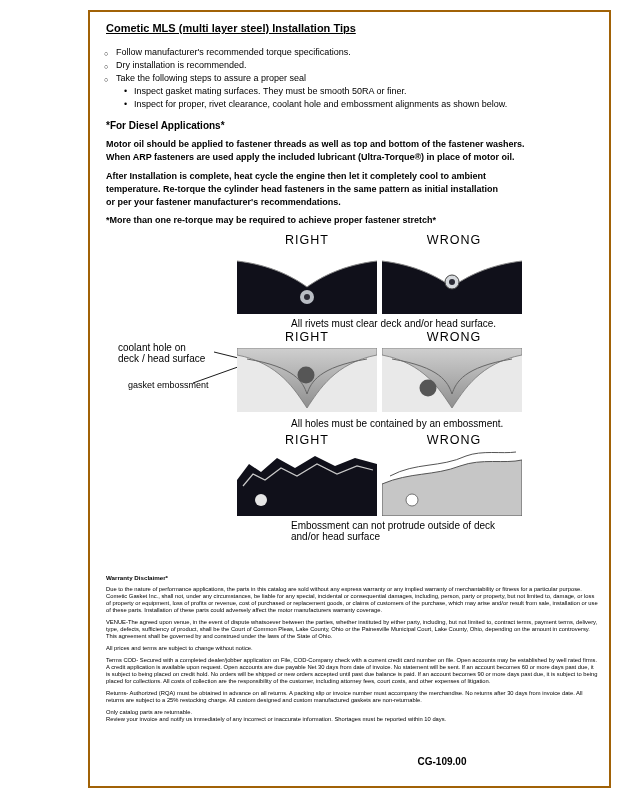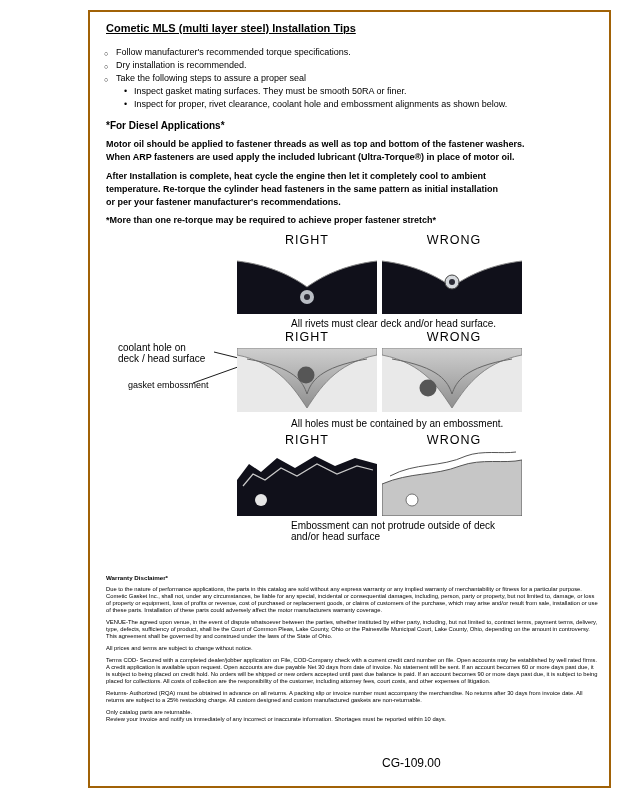--- a/index.html
+++ b/index.html
@@ -36,21 +36,21 @@
   .row3-headers { top:421px; } .row3-images { top:438px; } .row3-caption { top:508px; width:250px; }
   .coolant-label1 {
     position:absolute; left:28px; top:330px; width:96px;
     font-size:10px; line-height:11px; white-space:pre-line;
   }
   .coolant-label2 { position:absolute; left:22px; top:368px; font-size:9px; white-space:nowrap;padding-left:16px; }
   .arrows-overlay { position:absolute; left:0; top:326px; }
   .warranty { position:absolute; left:16px; top:562px; width:492px; font-size:5.8px; line-height:7px; }
   .warranty-heading { font-weight:bold; font-size:6.2px; margin:0 0 5px 0; }
   .wpara { margin:0 0 5px 0; white-space:pre-line; text-align:left; }
-  .footer-code { position:absolute; left:292px; top:744px; width:120px; text-align:left; font-size:12px; }
+  .footer-code { position:absolute; left:292px; top:744px; width:120px; text-align:center; font-size:10px;font-weight:bold; }
 </style>
 </head>
 <body>
 
 <div class="page">
   <div class="frame">
 
     <div class="title">Cometic MLS (multi layer steel) Installation Tips</div>
 
     <div class="bullets">

